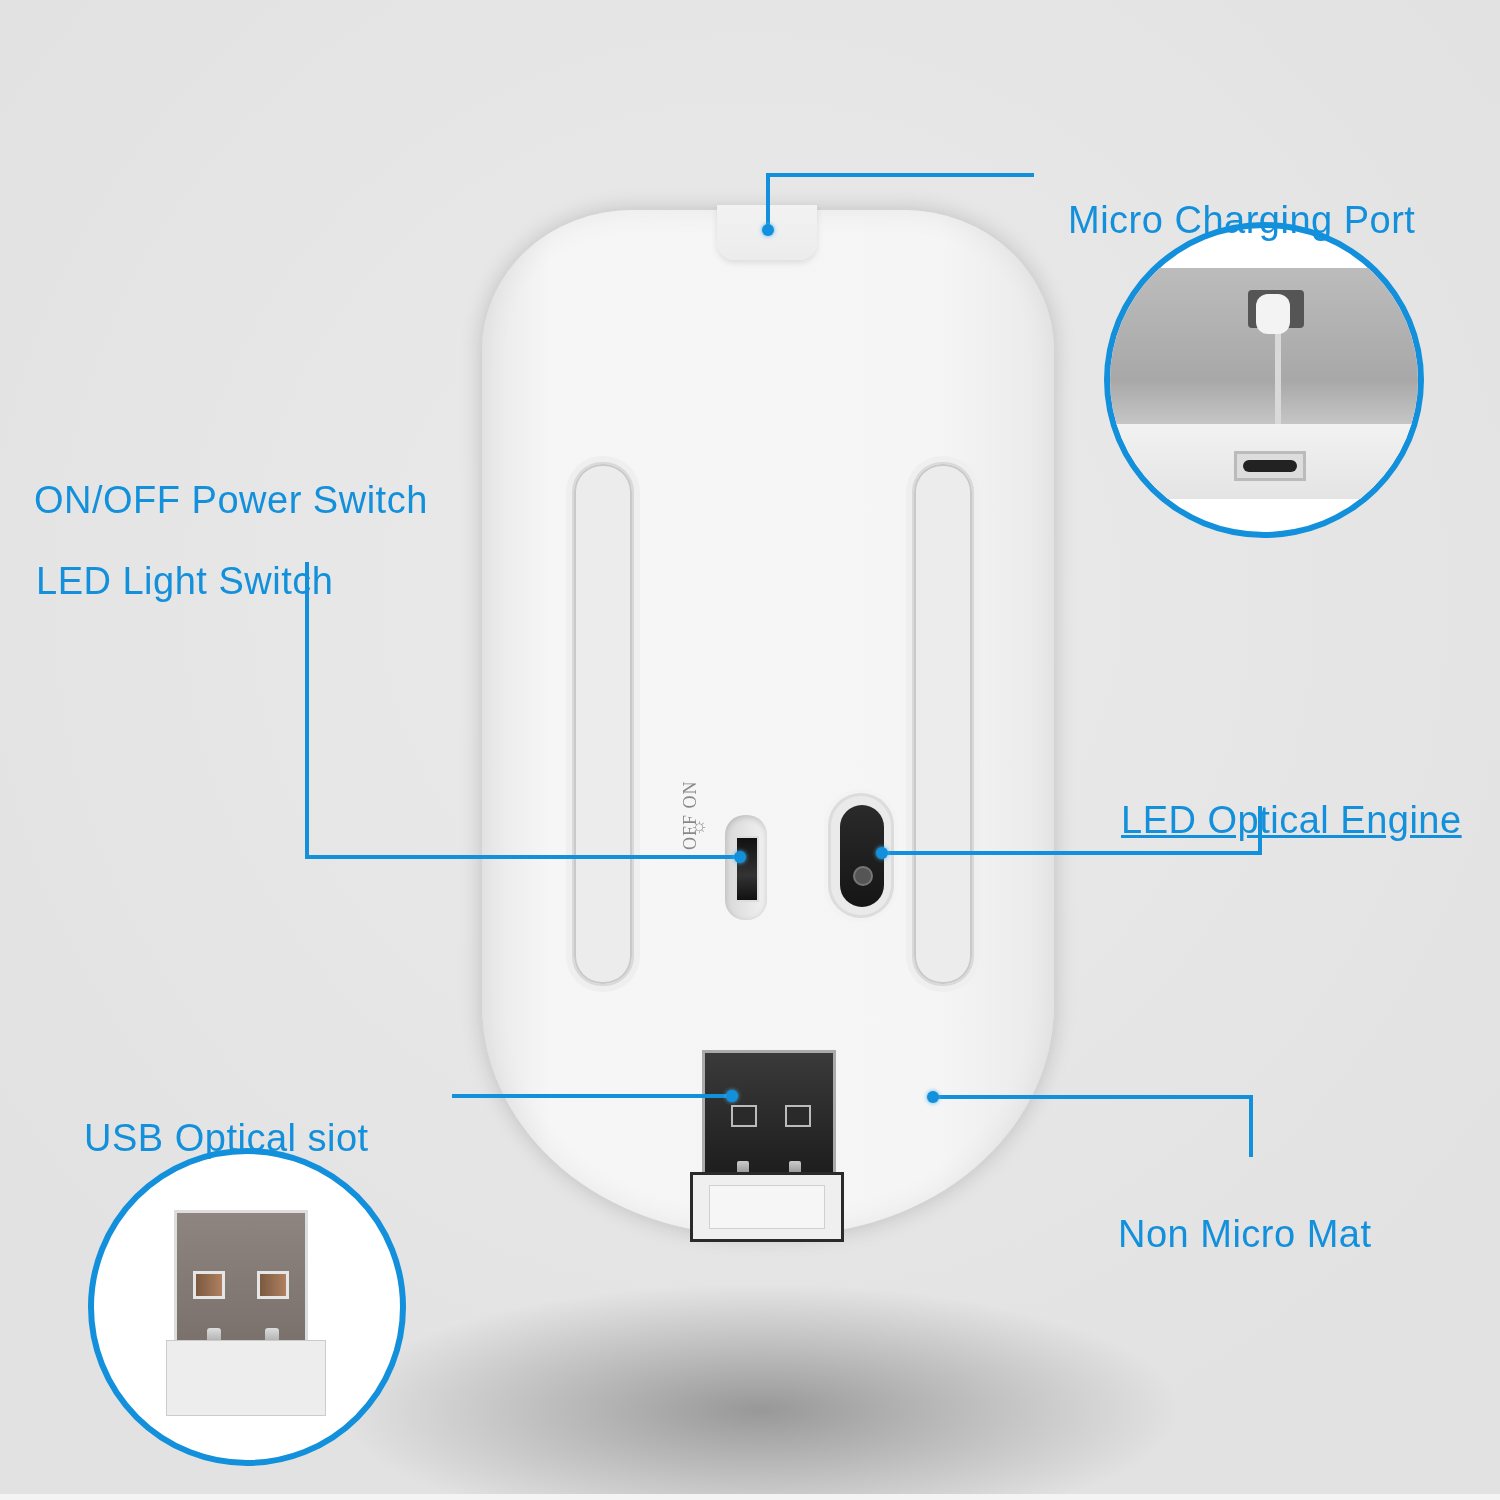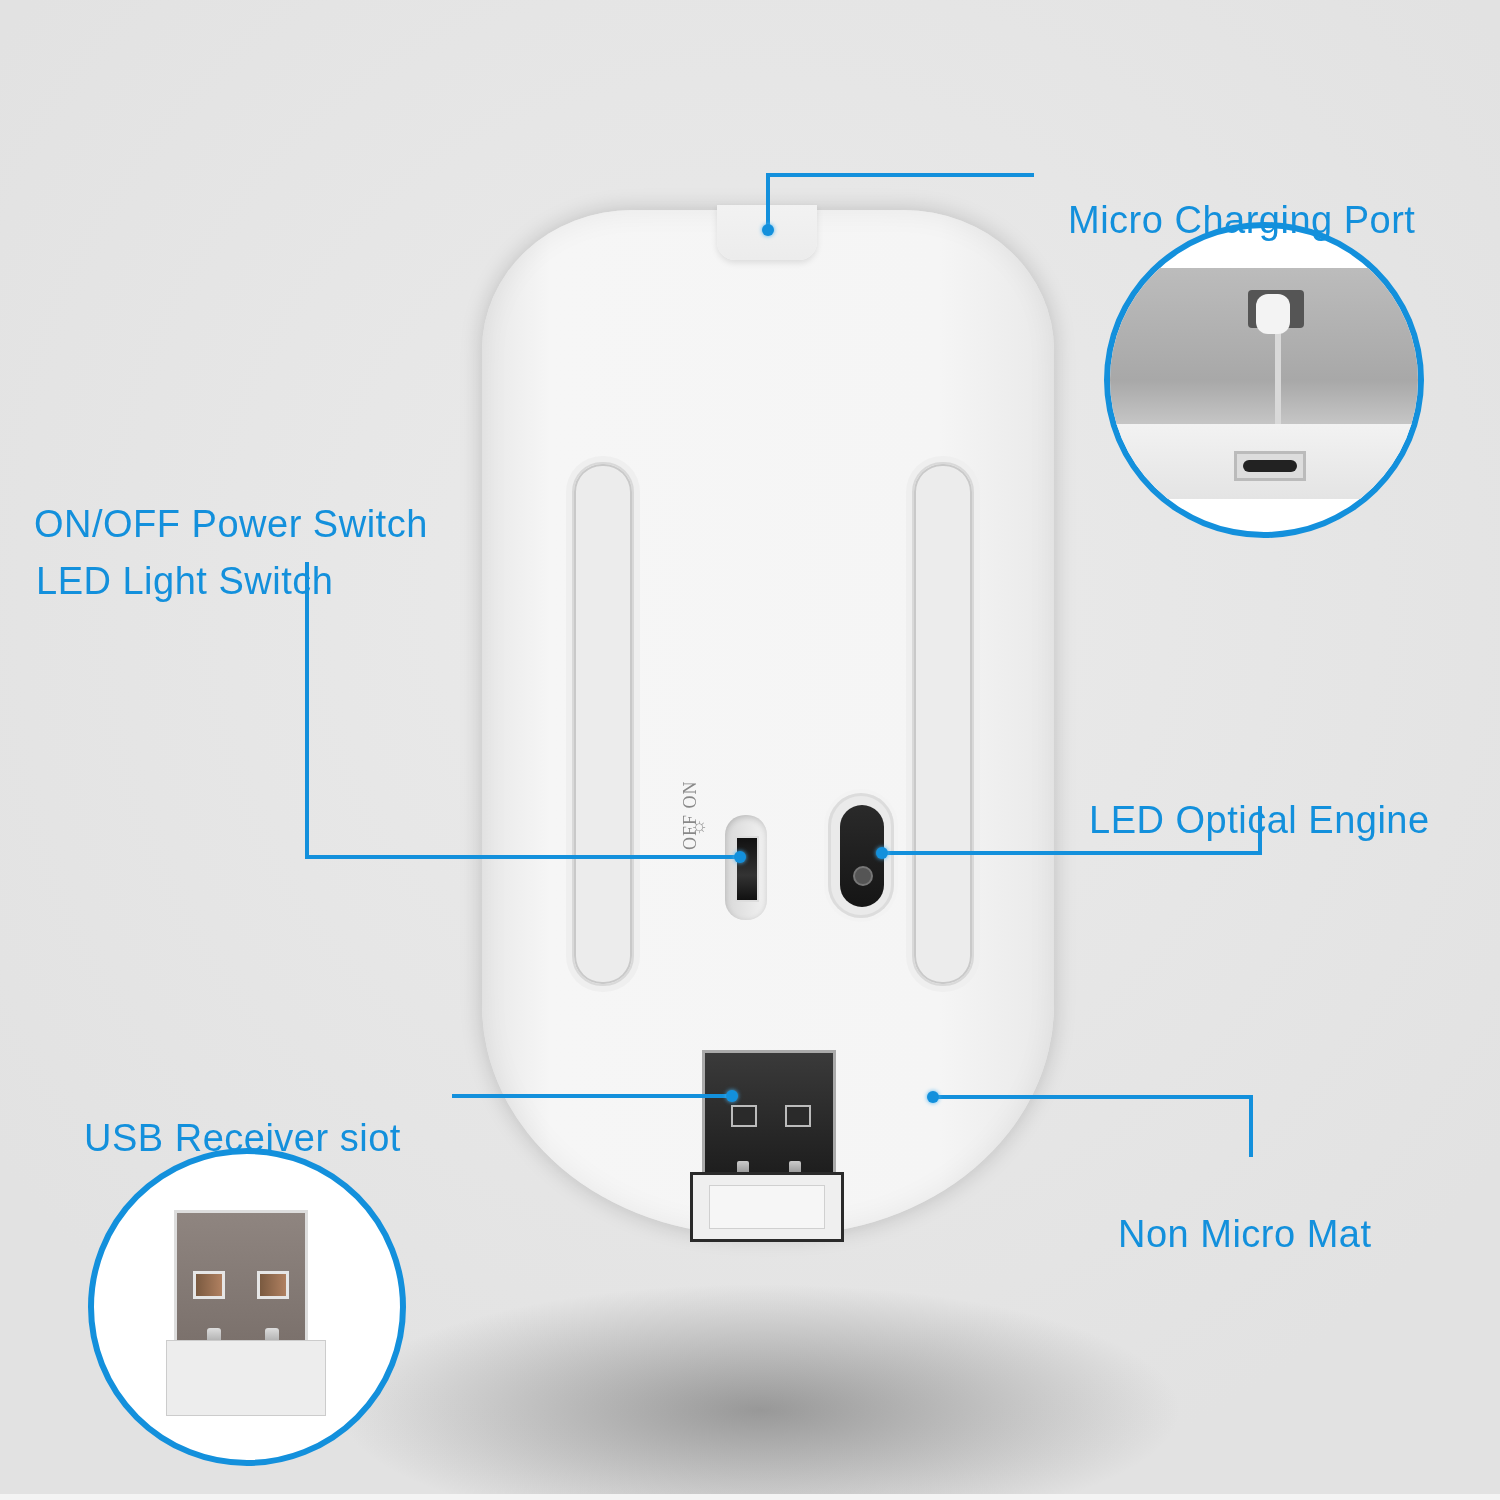--- a/index.html
+++ b/index.html
@@ -175,19 +175,19 @@
 <div class="dot" style="left:876px; top:847px;"></div>
 
 <div class="line" style="left:452px; top:1094px; width:280px; height:4px;"></div>
 <div class="dot" style="left:726px; top:1090px;"></div>
 
 <div class="line" style="left:932px; top:1095px; width:320px; height:4px;"></div>
 <div class="line" style="left:1249px; top:1095px; width:4px; height:62px;"></div>
 <div class="dot" style="left:927px; top:1091px;"></div>
 
 <div class="label" style="left:1068px; top:156px;">Micro Charging Port</div>
-<div class="label" style="left:34px; top:460px;">ON/OFF Power Switch</div>
+<div class="label" style="left:34px; top:436px;">ON/OFF Power Switch</div>
 <div class="label" style="left:36px; top:517px;">LED Light Switch</div>
-<div class="label" style="left:1089px; top:756px;">LED Optical Engine</div>
-<div class="label" style="left:84px; top:1074px;">USB Receiver siot</div>
+<div class="label" style="left:1121px; top:756px;text-decoration:underline;">LED Optical Engine</div>
+<div class="label" style="left:84px; top:1074px;">USB Optical siot</div>
 <div class="label" style="left:1118px; top:1170px;">Non Micro Mat</div>
 
 <div class="bottom-strip"></div>
 
 </body></html>

